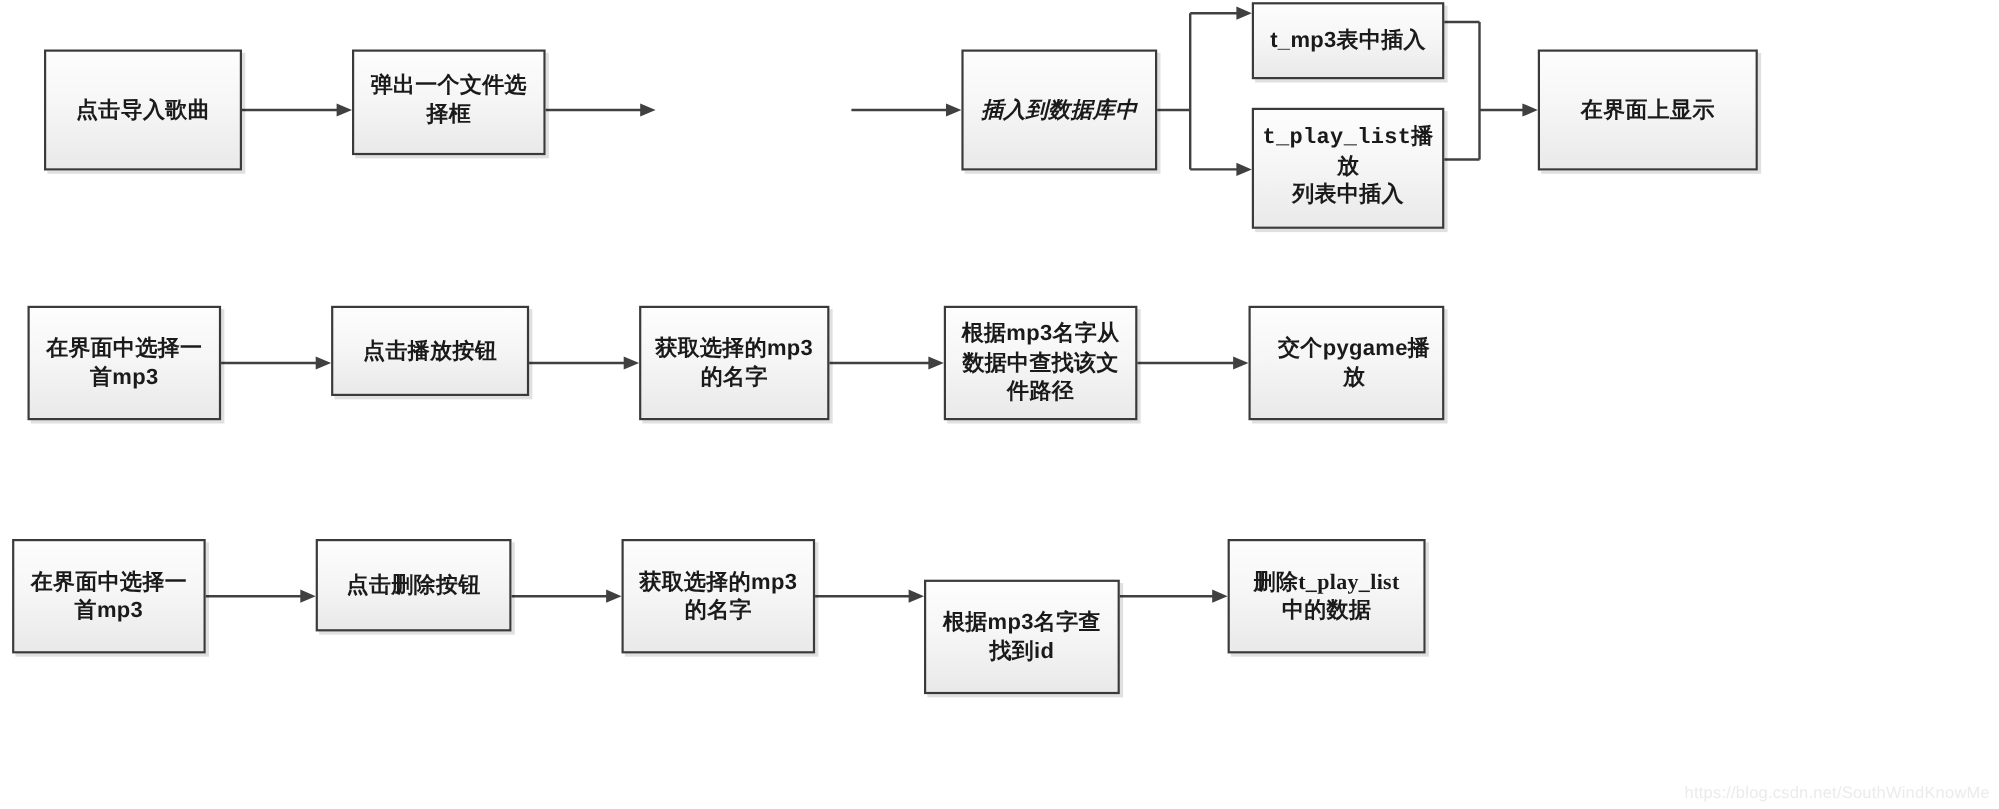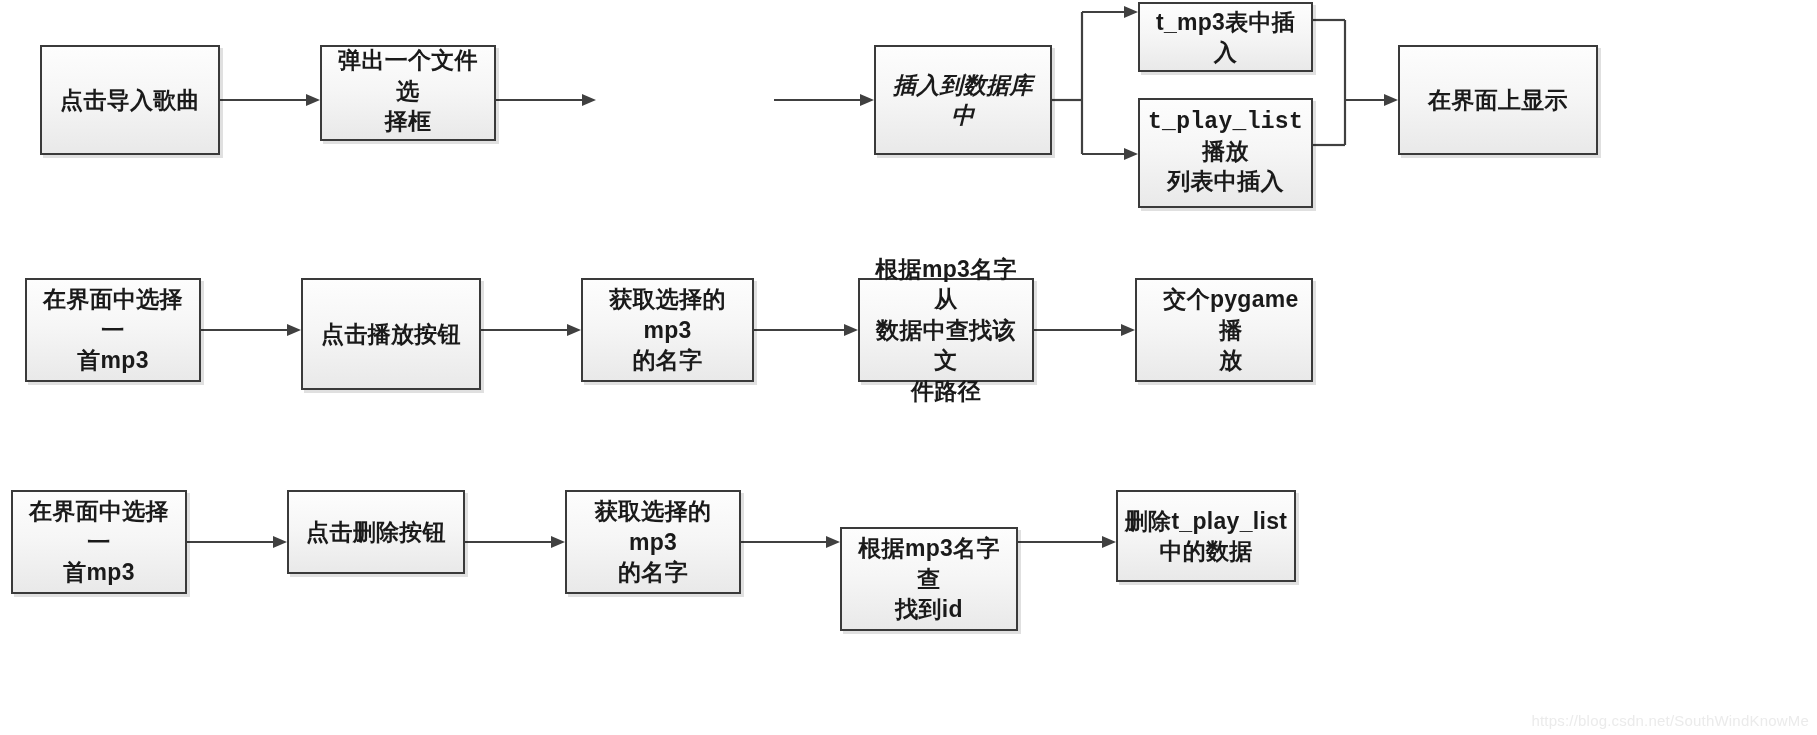--- a/index.html
+++ b/index.html
@@ -27,21 +27,21 @@
     position: absolute;
     box-sizing: border-box;
     background: linear-gradient(to bottom, #fdfdfd 0%, #f6f6f6 45%, #e9e9e9 100%);
     border: 2px solid #3a3a3a;
     box-shadow: 3px 3px 0 rgba(0,0,0,0.12);
     display: flex;
     align-items: center;
     justify-content: center;
     text-align: center;
     color: #1a1a1a;
-    font-size: 23px;
+    font-size: 20px;
     line-height: 1.32;
     font-weight: 600;
     letter-spacing: 0.3px;
     padding: 2px 6px;
   }
   .node .inner {
     display: block;
     width: 100%;
     white-space: pre-line;
   }
@@ -150,21 +150,21 @@
 
   <div class="node" style="left:1398px;top:45px;width:200px;height:110px;">
     <span class="inner">在界面上显示</span>
   </div>
 
   <div class="node" style="left:25px;top:278px;width:176px;height:104px;">
     <span class="inner">在界面中选择一
 首mp3</span>
   </div>
 
-  <div class="node" style="left:301px;top:278px;width:180px;height:112px;">
+  <div class="node" style="left:301px;top:278px;width:180px;height:82px;">
     <span class="inner">点击播放按钮</span>
   </div>
 
   <div class="node" style="left:581px;top:278px;width:173px;height:104px;">
     <span class="inner">获取选择的mp3
 的名字</span>
   </div>
 
   <div class="node" style="left:858px;top:278px;width:176px;height:104px;">
     <span class="inner">根据mp3名字从
@@ -189,20 +189,20 @@
   <div class="node" style="left:565px;top:490px;width:176px;height:104px;">
     <span class="inner">获取选择的mp3
 的名字</span>
   </div>
 
   <div class="node" style="left:840px;top:490px;width:178px;height:104px;margin-top:37px;">
     <span class="inner">根据mp3名字查
 找到id</span>
   </div>
 
-  <div class="node" style="left:1116px;top:490px;width:180px;height:92px;">
+  <div class="node" style="left:1116px;top:490px;width:180px;height:104px;font-family:Liberation Serif, serif;">
     <span class="inner">删除t_play_list
 中的数据</span>
   </div>
 
   <div id="watermark">https://blog.csdn.net/SouthWindKnowMe</div>
 
 </div>
 
 </body></html>

